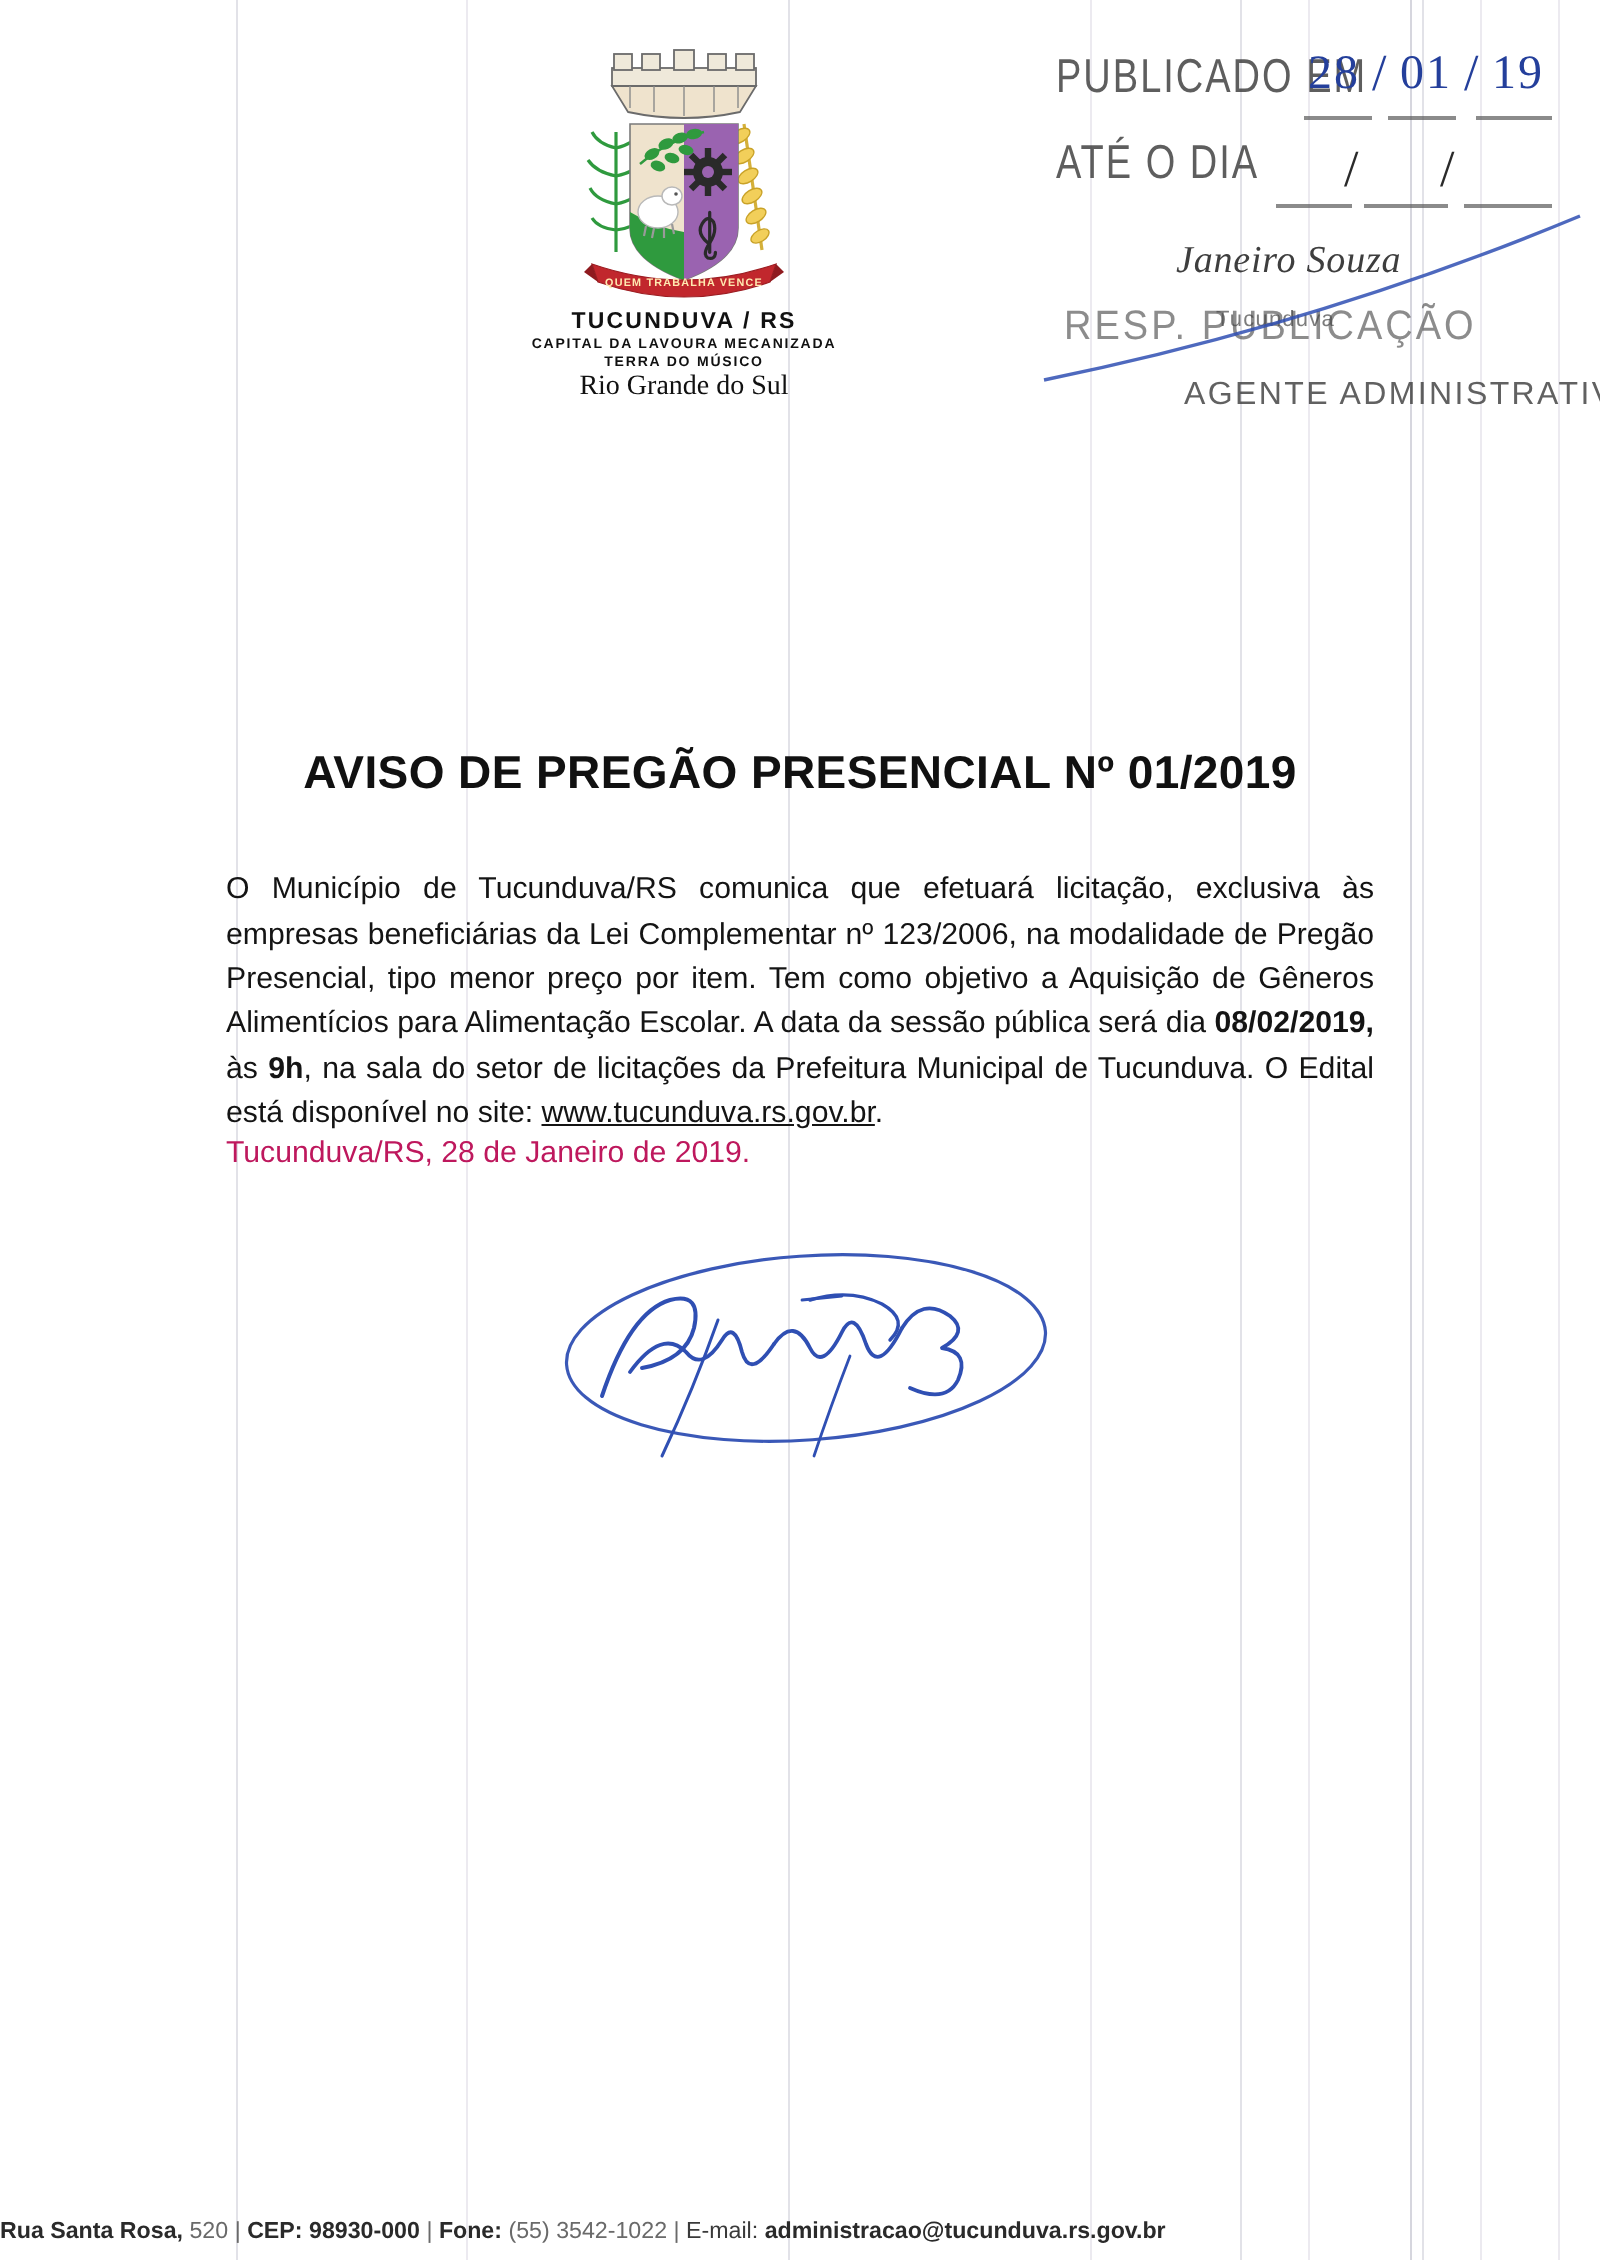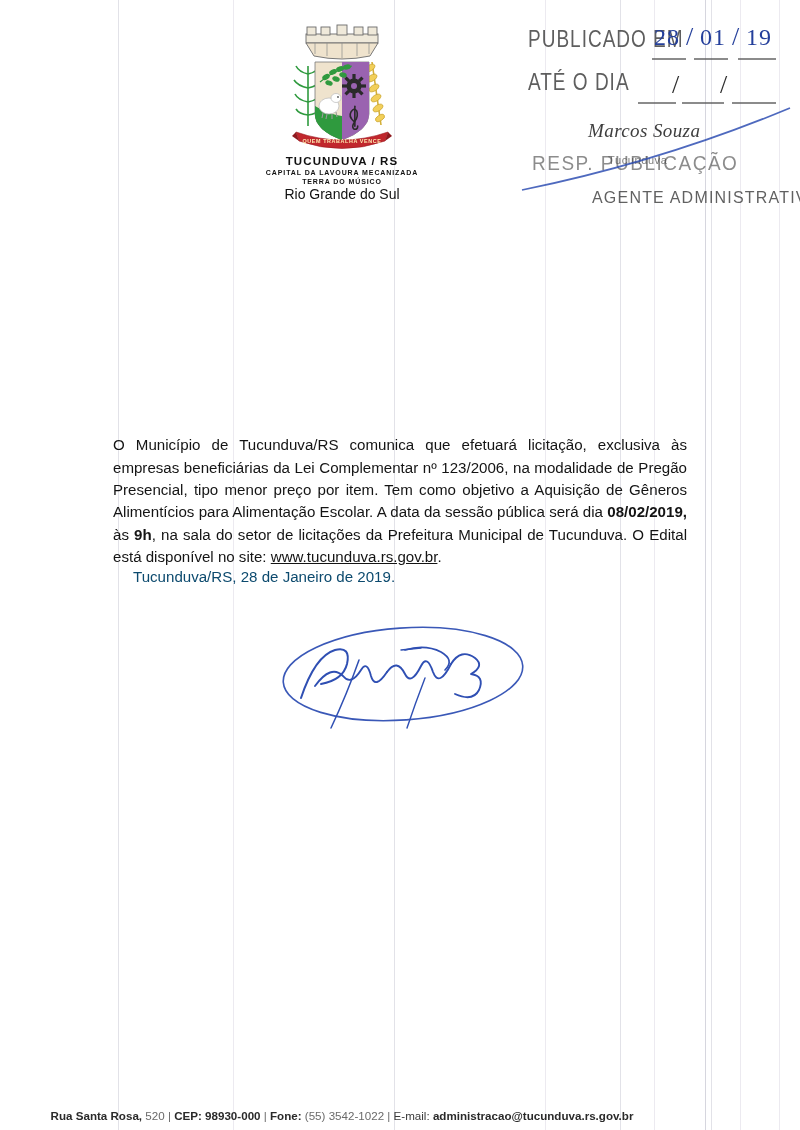--- a/index.html
+++ b/index.html
@@ -72,21 +72,21 @@
     margin-top: 2px;
   }
   .muni-title {
     font-family: "Liberation Serif", serif;
     font-size: 18.5px;
     letter-spacing: 0.6px;
     color: #111;
     margin-top: 8px;
   }
   .muni-state {
-    font-family: Liberation Sans, sans-serif;
+    font-family: Liberation Serif, serif;
     font-size: 14px;
     color: #111;
     margin-top: 1px;
   }
 
   
   .stamp {
     position: absolute;
     left: 520px;
     top: 12px;
@@ -211,23 +211,22 @@
   .body-text b { font-weight: bold; }
   .body-text .lnk {
     text-decoration: underline;
     color: #141414;
   }
   .place-date {
     position: absolute;
     top: 568px;
     left: 113px;
     font-size: 15.1px;
-    color: #0c4a6e;
-    z-index: 3;
-    margin-left: 20px;
+    color: #be185d;
+    z-index: 3;
   }
 
   
   .sig-block {
     position: absolute;
     top: 620px;
     left: 0;
     width: 800px;
     text-align: center;
     z-index: 3;
@@ -241,21 +240,20 @@
     z-index: 4;
     pointer-events: none;
   }
 
   
   .footer {
     position: absolute;
     bottom: 8px;
     left: 0;
     width: 684px;
-    text-align: center;
     font-size: 11.6px;
     color: #3a3a3a;
     z-index: 3;
     white-space: nowrap;
   }
   .footer .strong { font-weight: bold; color: #2a2a2a; }
   .footer .light  { color: #6a6a6a; }
   .footer .sep    { color: #6a6a6a; }
 </style>
 </head>
@@ -393,30 +391,31 @@
     <div class="st-rule" style="left:174px; top:46px; width:34px;"></div>
     <div class="st-rule" style="left:218px; top:46px; width:38px;"></div>
 
     <div class="hand-slash" style="left:152px; top:58px; color:#2a2a2a;">/</div>
     <div class="hand-slash" style="left:200px; top:58px; color:#2a2a2a;">/</div>
 
     <div class="st-rule" style="left:118px; top:90px; width:38px;"></div>
     <div class="st-rule" style="left:162px; top:90px; width:42px;"></div>
     <div class="st-rule" style="left:212px; top:90px; width:44px;"></div>
 
-    <div class="stamp-ink st-name">Marcos Souza</div>
+    <div class="stamp-ink st-name">Janeiro Souza</div>
     <div class="stamp-ink st-resp">RESP. PUBLICAÇÃO</div>
     <div class="stamp-ink st-role">AGENTE ADMINISTRATIVO</div>
     <div class="stamp-ink st-city">Tucunduva</div>
 
     <svg class="stamp-diagonal" viewBox="0 0 272 190">
       <path d="M2 178 Q140 150 270 96" stroke="#2f4fb3" stroke-width="1.7" fill="none" opacity="0.85"></path>
     </svg>
   </div>
 
+  <div class="doc-title">AVISO DE PREGÃO PRESENCIAL Nº 01/2019</div>
 
   <p class="body-text">
     <span>O Município de Tucunduva/RS comunica que efetuará licitação, exclusiva às empresas beneficiárias da Lei Complementar nº 123/2006, na modalidade de Pregão Presencial, tipo menor preço por item. Tem como objetivo a Aquisição de Gêneros Alimentícios para Alimentação Escolar. A data da sessão pública será dia </span><b>08/02/2019,</b><span> às </span><b>9h</b><span>, na sala do setor de licitações da Prefeitura Municipal de Tucunduva. O Edital está disponível no site: </span><span class="lnk">www.tucunduva.rs.gov.br</span><span>.</span>
   </p>
 
   <div class="place-date">Tucunduva/RS, 28 de Janeiro de 2019.</div>
 
   <div class="sig-block">
     <svg class="sig-svg" viewBox="0 0 310 110">
       <g fill="none" stroke="#2f4fb3" stroke-width="1.6" stroke-linecap="round" stroke-linejoin="round">

